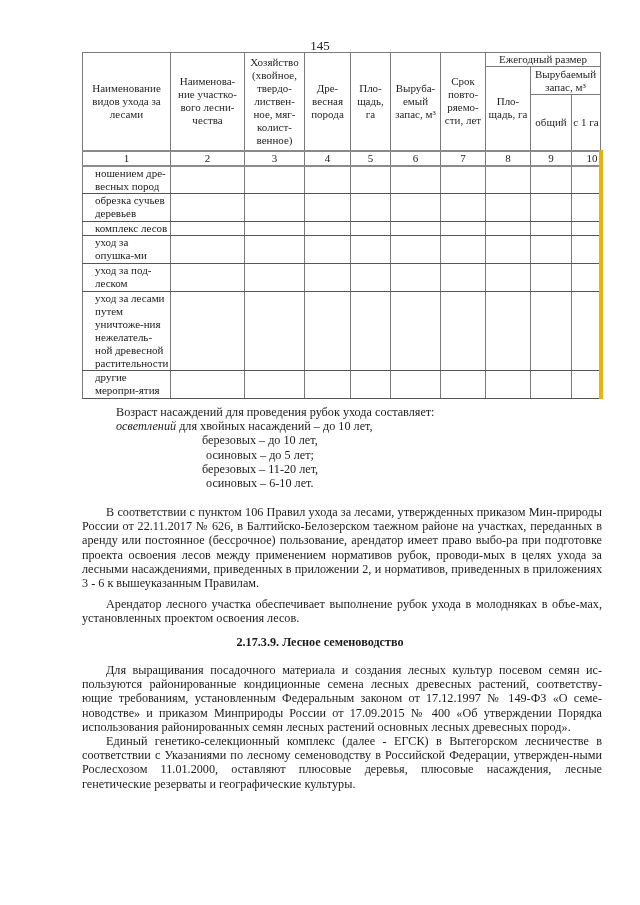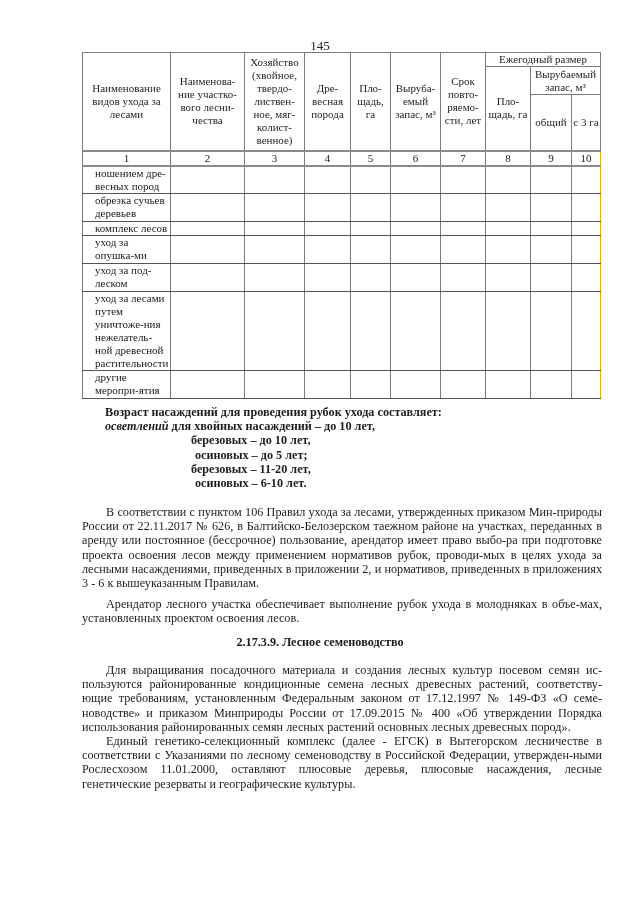--- a/index.html
+++ b/index.html
@@ -48,38 +48,38 @@
       height: 13px;
       border-bottom: 2px solid #8a8a8a;
       border-top: 2px solid #8a8a8a;
     }
     .forest-table td.name-cell {
       text-align: left;
       vertical-align: top;
       padding-left: 12px;
     }
     .forest-table td.last {
-      border-right: 1px solid #eab308;
+      border-right: 4px solid #eab308;
+      text-align: right;
     }
     .forest-table tr.body-row td {
       border-bottom: 1px solid #555;
     }
     .text-block {
       position: absolute;
       left: 82px;
       width: 520px;
       font-size: 12.2px;
       line-height: 14.2px;
       color: #1c1c1c;
     }
     .ages {
       top: 405px;
-      left: 105px;
+      left: 116px;
       width: 420px;
-      font-weight: bold;
     }
     .ages .line { white-space: nowrap; }
     .ages .indent { padding-left: 86px; }
     .ages .indent2 { padding-left: 90px; }
     .ages em { font-style: italic; }
     .para {
       text-align: justify;
       text-indent: 24px;
       margin: 0;
     }
@@ -125,21 +125,21 @@
       <th rowspan="3">Выруба-емый запас, м³</th>
       <th rowspan="3">Срок повто-ряемо-сти, лет</th>
       <th colspan="3" class="last">Ежегодный размер</th>
     </tr>
     <tr style="height:28px">
       <th rowspan="2">Пло-щадь, га</th>
       <th colspan="2" class="last">Вырубаемый запас, м³</th>
     </tr>
     <tr style="height:56px">
       <th>общий</th>
-      <th class="last">с 3 га</th>
+      <th class="last">с 1 га</th>
     </tr>
     <tr class="num-row">
       <td>1</td>
       <td>2</td>
       <td>3</td>
       <td>4</td>
       <td>5</td>
       <td>6</td>
       <td>7</td>
       <td>8</td>

